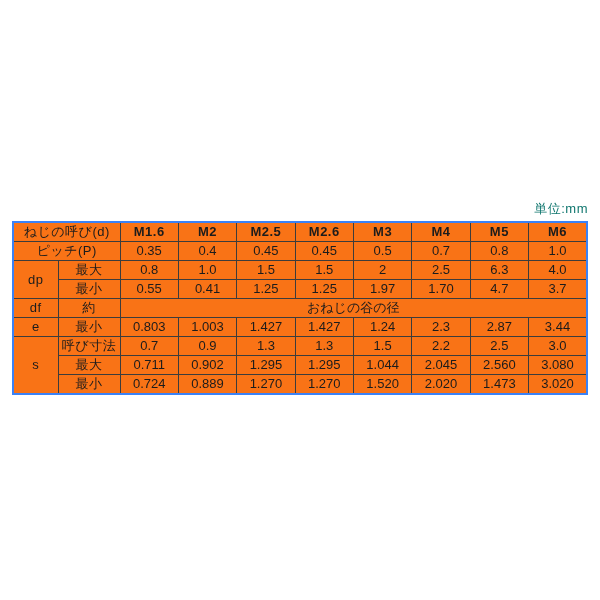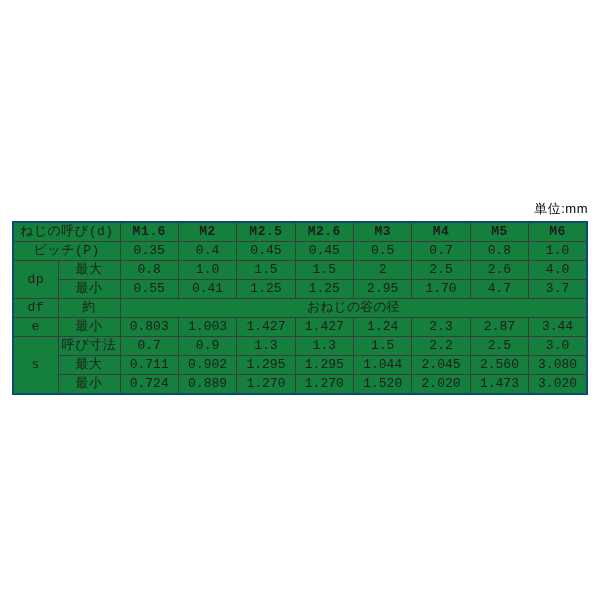--- a/index.html
+++ b/index.html
@@ -16,33 +16,32 @@
     overflow: hidden;
   }
   .unit-label {
     position: absolute;
     top: 201px;
     left: 12px;
     width: 576px;
     text-align: right;
     font-size: 13px;
     line-height: 16px;
-    color: #000000;
+    color: #0f766e;
     letter-spacing: 0.5px;
   }
   table.spec {
     position: absolute;
     top: 221px;
     left: 12px;
     width: 576px;
     border-collapse: collapse;
     table-layout: fixed;
-    border: 2px solid #0c4a6e;
-    background: #15803d;
-    font-family: Liberation Mono, monospace;
+    border: 2px solid #3b82f6;
+    background: #f97316;
   }
   table.spec td {
     border: 1px solid #3c3c3c;
     text-align: center;
     vertical-align: middle;
     font-size: 13px;
     line-height: 18px;
     height: 18px;
     padding: 0;
     color: #1c1c1c;
@@ -104,31 +103,31 @@
 
       <tr>
         <td rowspan="2" class="lbl">dp</td>
         <td class="lbl">最大</td>
         <td>0.8</td>
         <td>1.0</td>
         <td>1.5</td>
         <td>1.5</td>
         <td>2</td>
         <td>2.5</td>
-        <td>2.6</td>
+        <td>6.3</td>
         <td>4.0</td>
       </tr>
 
       <tr>
         <td class="lbl">最小</td>
         <td>0.55</td>
         <td>0.41</td>
         <td>1.25</td>
         <td>1.25</td>
-        <td>2.95</td>
+        <td>1.97</td>
         <td>1.70</td>
         <td>4.7</td>
         <td>3.7</td>
       </tr>
 
       <tr>
         <td class="lbl">df</td>
         <td class="lbl">約</td>
         <td colspan="8">おねじの谷の径</td>
       </tr>

